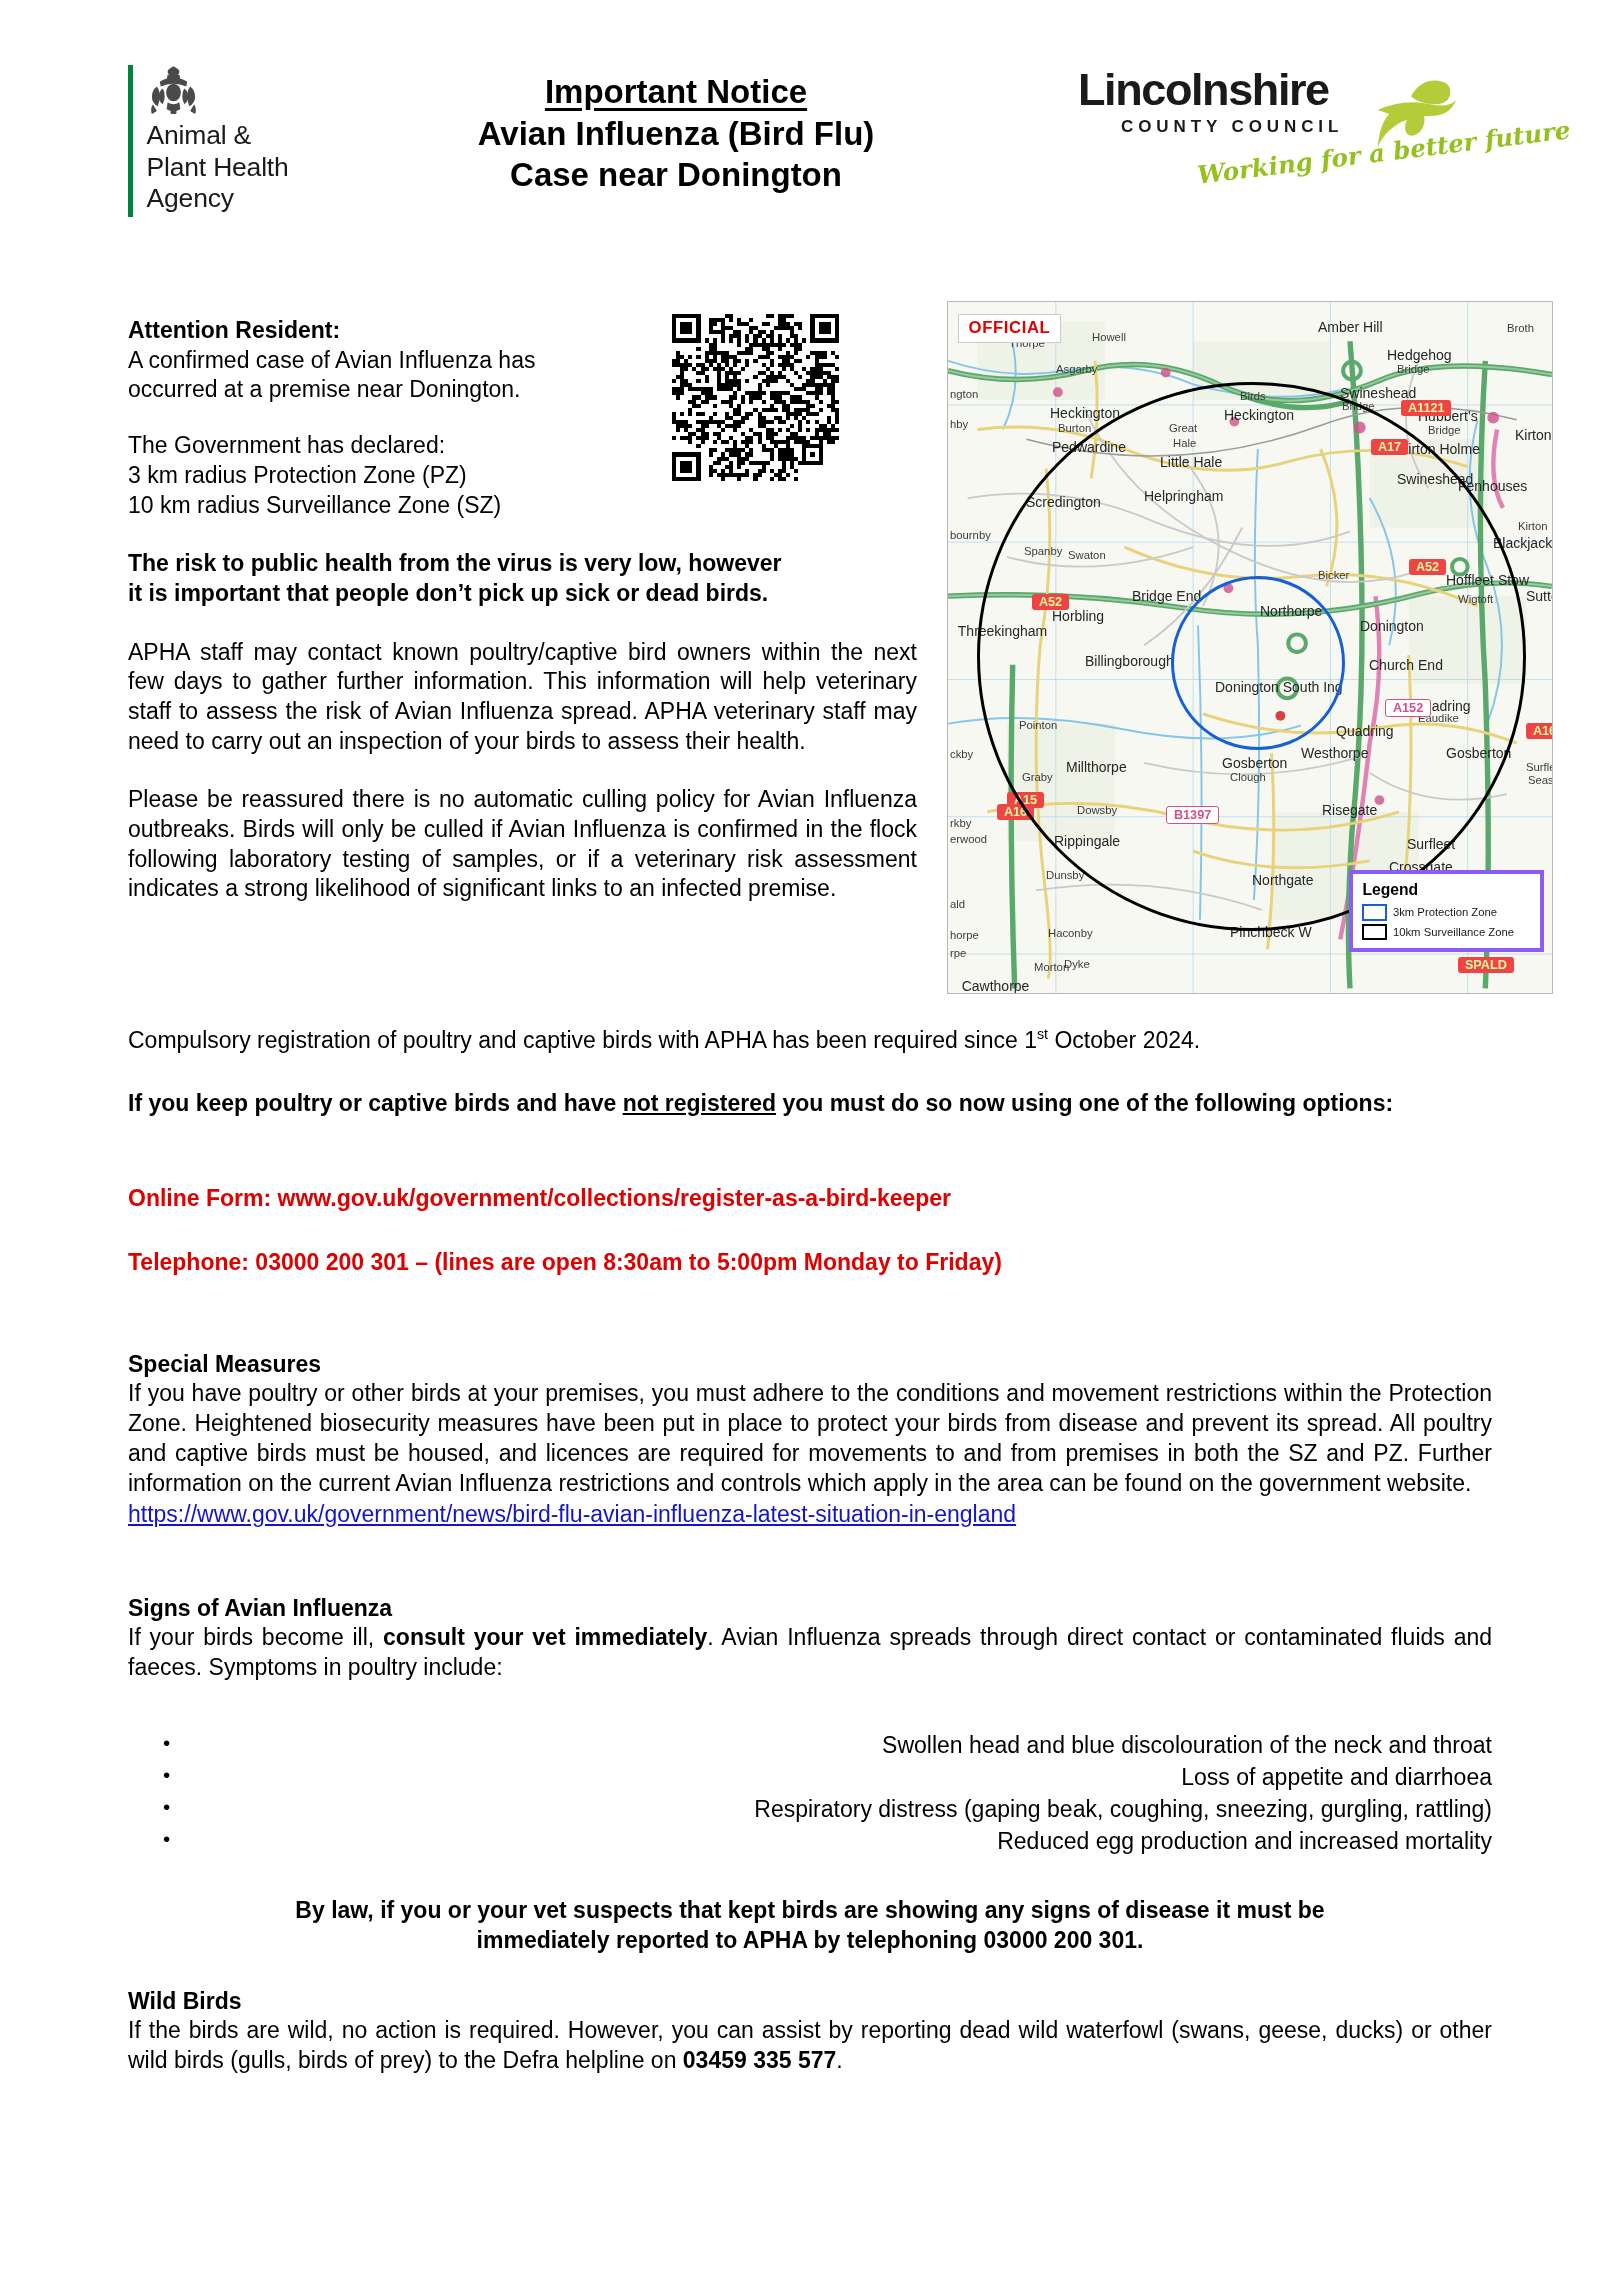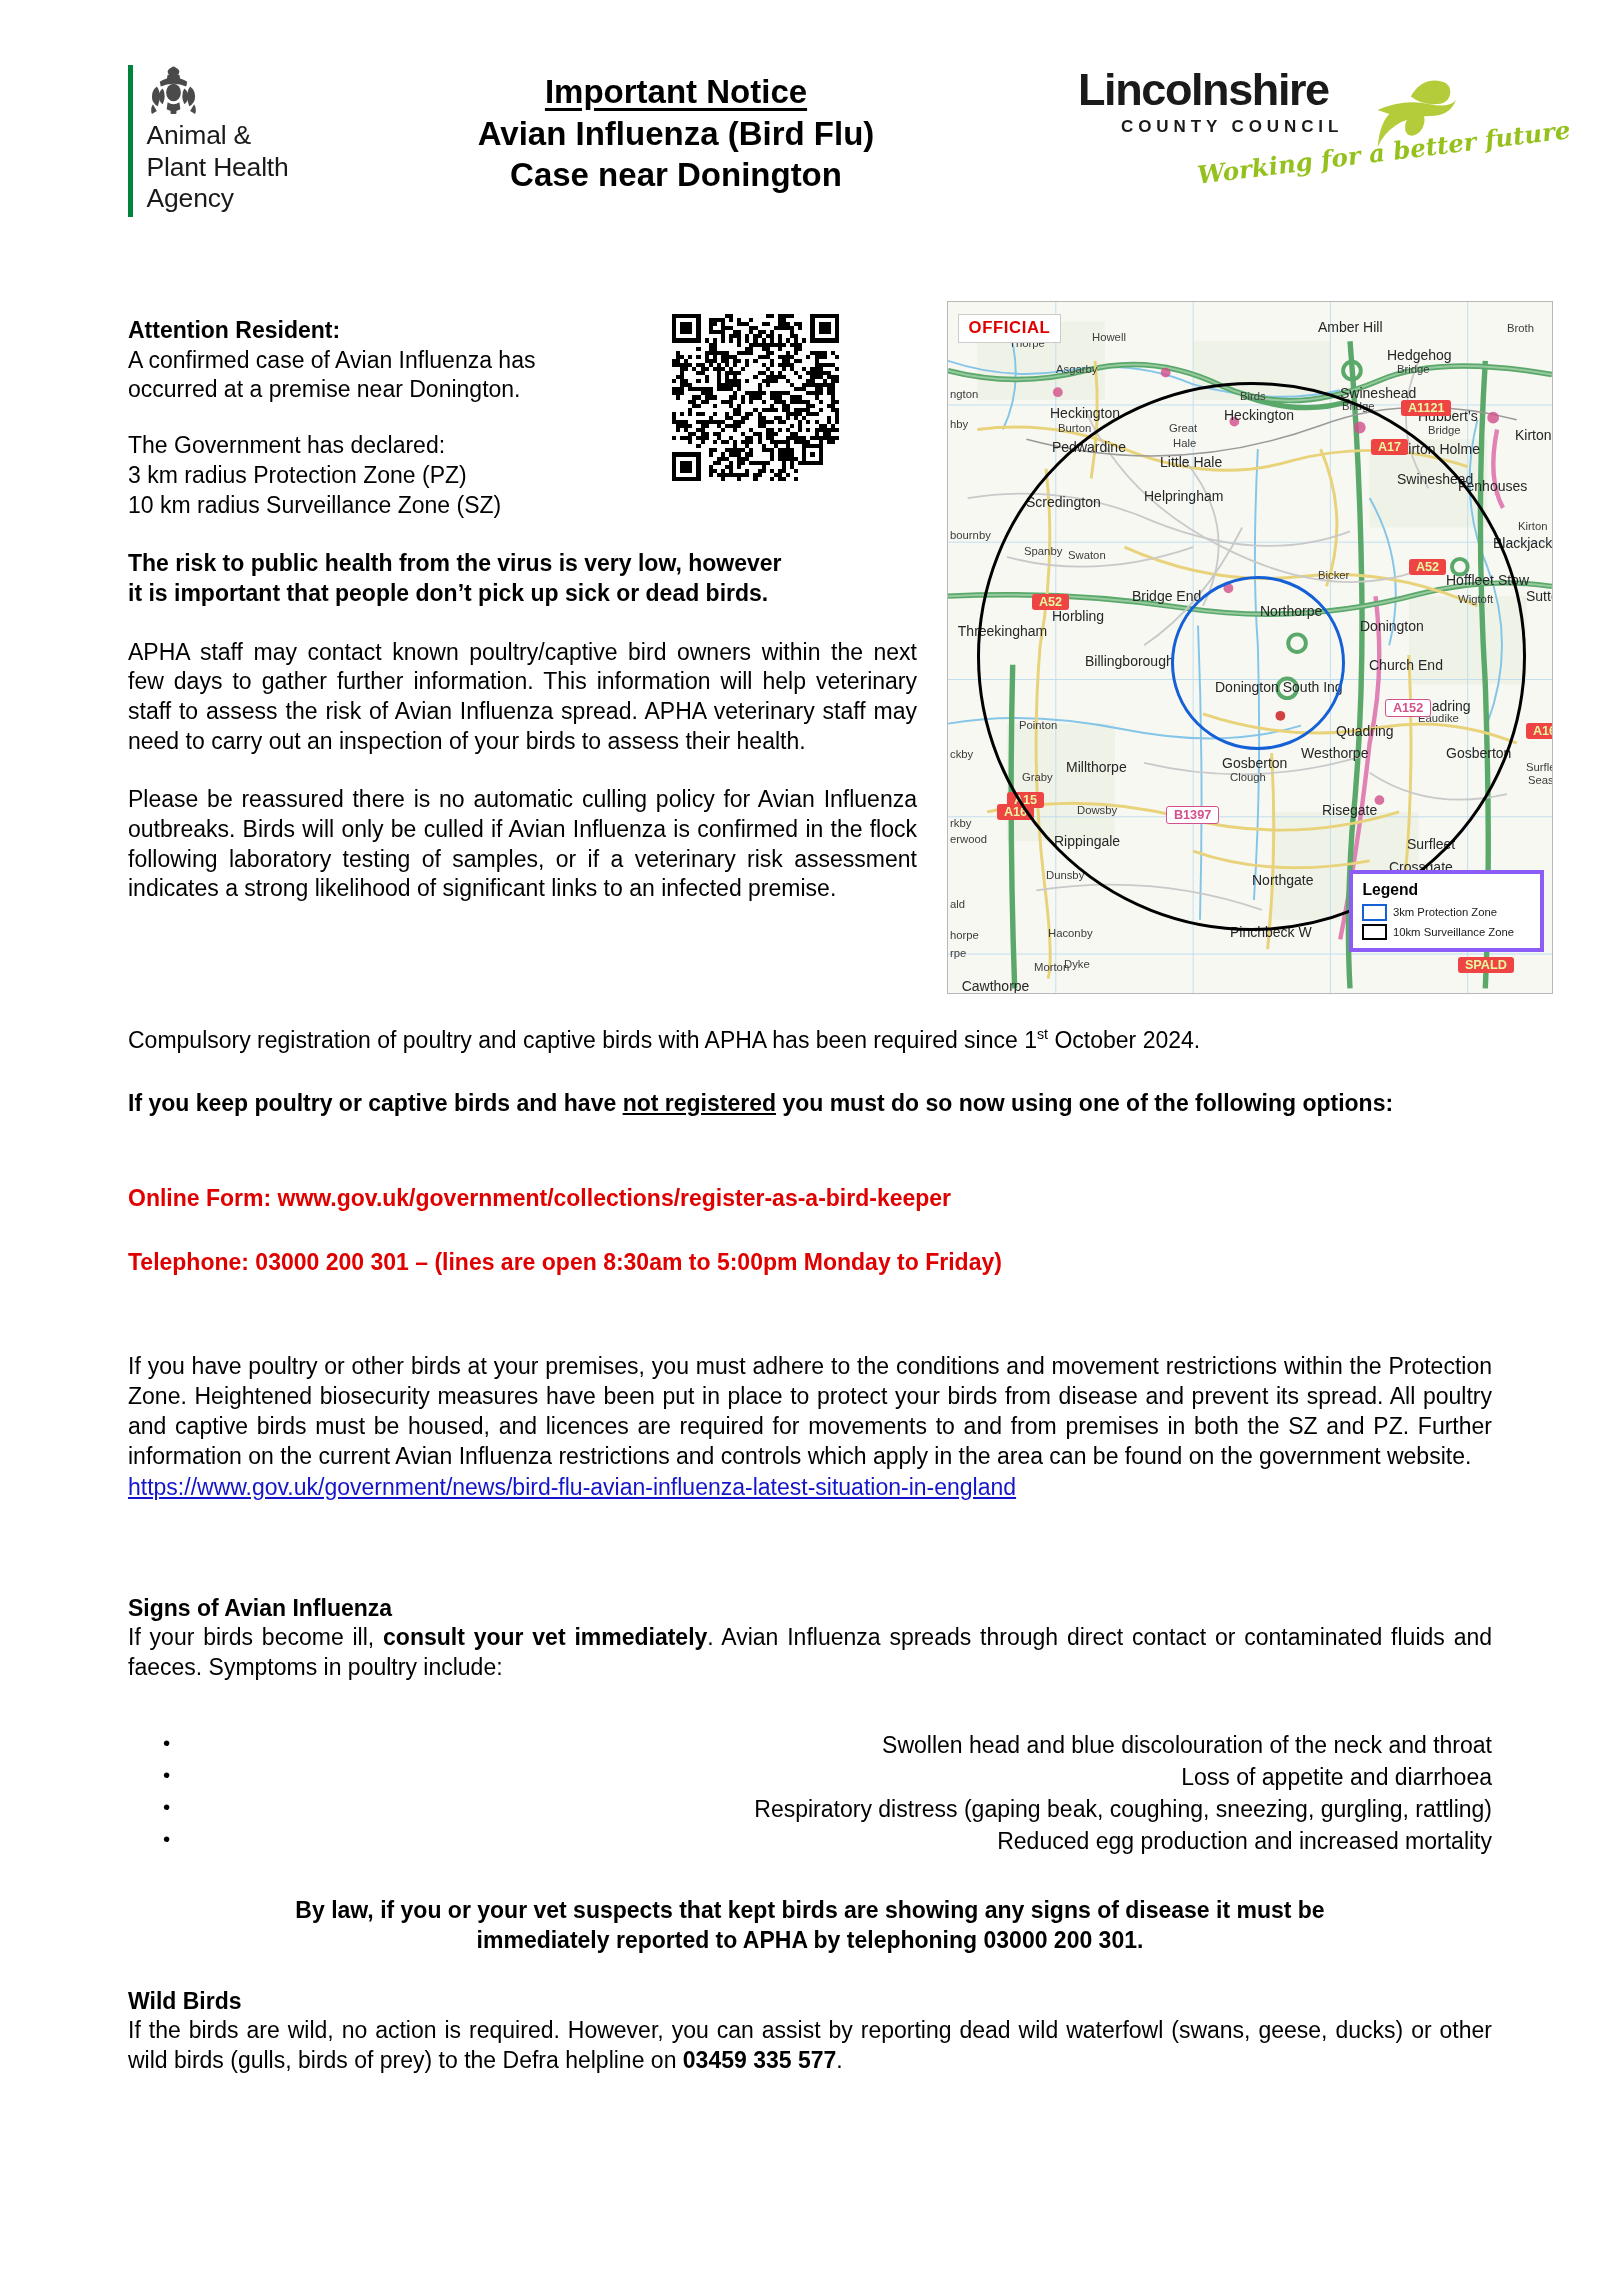--- a/index.html
+++ b/index.html
@@ -1244,20 +1244,21 @@
 
   <div class="full" style="top:1183px;">
     <div class="red">Online Form: www.gov.uk/government/collections/register-as-a-bird-keeper</div>
   </div>
 
   <div class="full" style="top:1247px;">
     <div class="red">Telephone: 03000 200 301 – (lines are open 8:30am to 5:00pm Monday to Friday)</div>
   </div>
 
   <div class="full" style="top:1351px;">
+    <div class="heading">Special Measures</div>
     <p class="body-p">If you have poultry or other birds at your premises, you must adhere to the conditions and movement restrictions within the Protection Zone. Heightened biosecurity measures have been put in place to protect your birds from disease and prevent its spread. All poultry and captive birds must be housed, and licences are required for movements to and from premises in both the SZ and PZ. Further information on the current Avian Influenza restrictions and controls which apply in the area can be found on the government website.</p>
     <a class="body-p link" href="#" style="display:block;">https://www.gov.uk/government/news/bird-flu-avian-influenza-latest-situation-in-england</a>
   </div>
 
   <div class="full" style="top:1595px;">
     <div class="heading">Signs of Avian Influenza</div>
     <p class="body-p"><span>If your birds become ill, </span><b>consult your vet immediately</b><span>. Avian Influenza spreads through direct contact or contaminated fluids and faeces. Symptoms in poultry include:</span></p>
   </div>
 
   <div class="full" style="top:1731px;">

